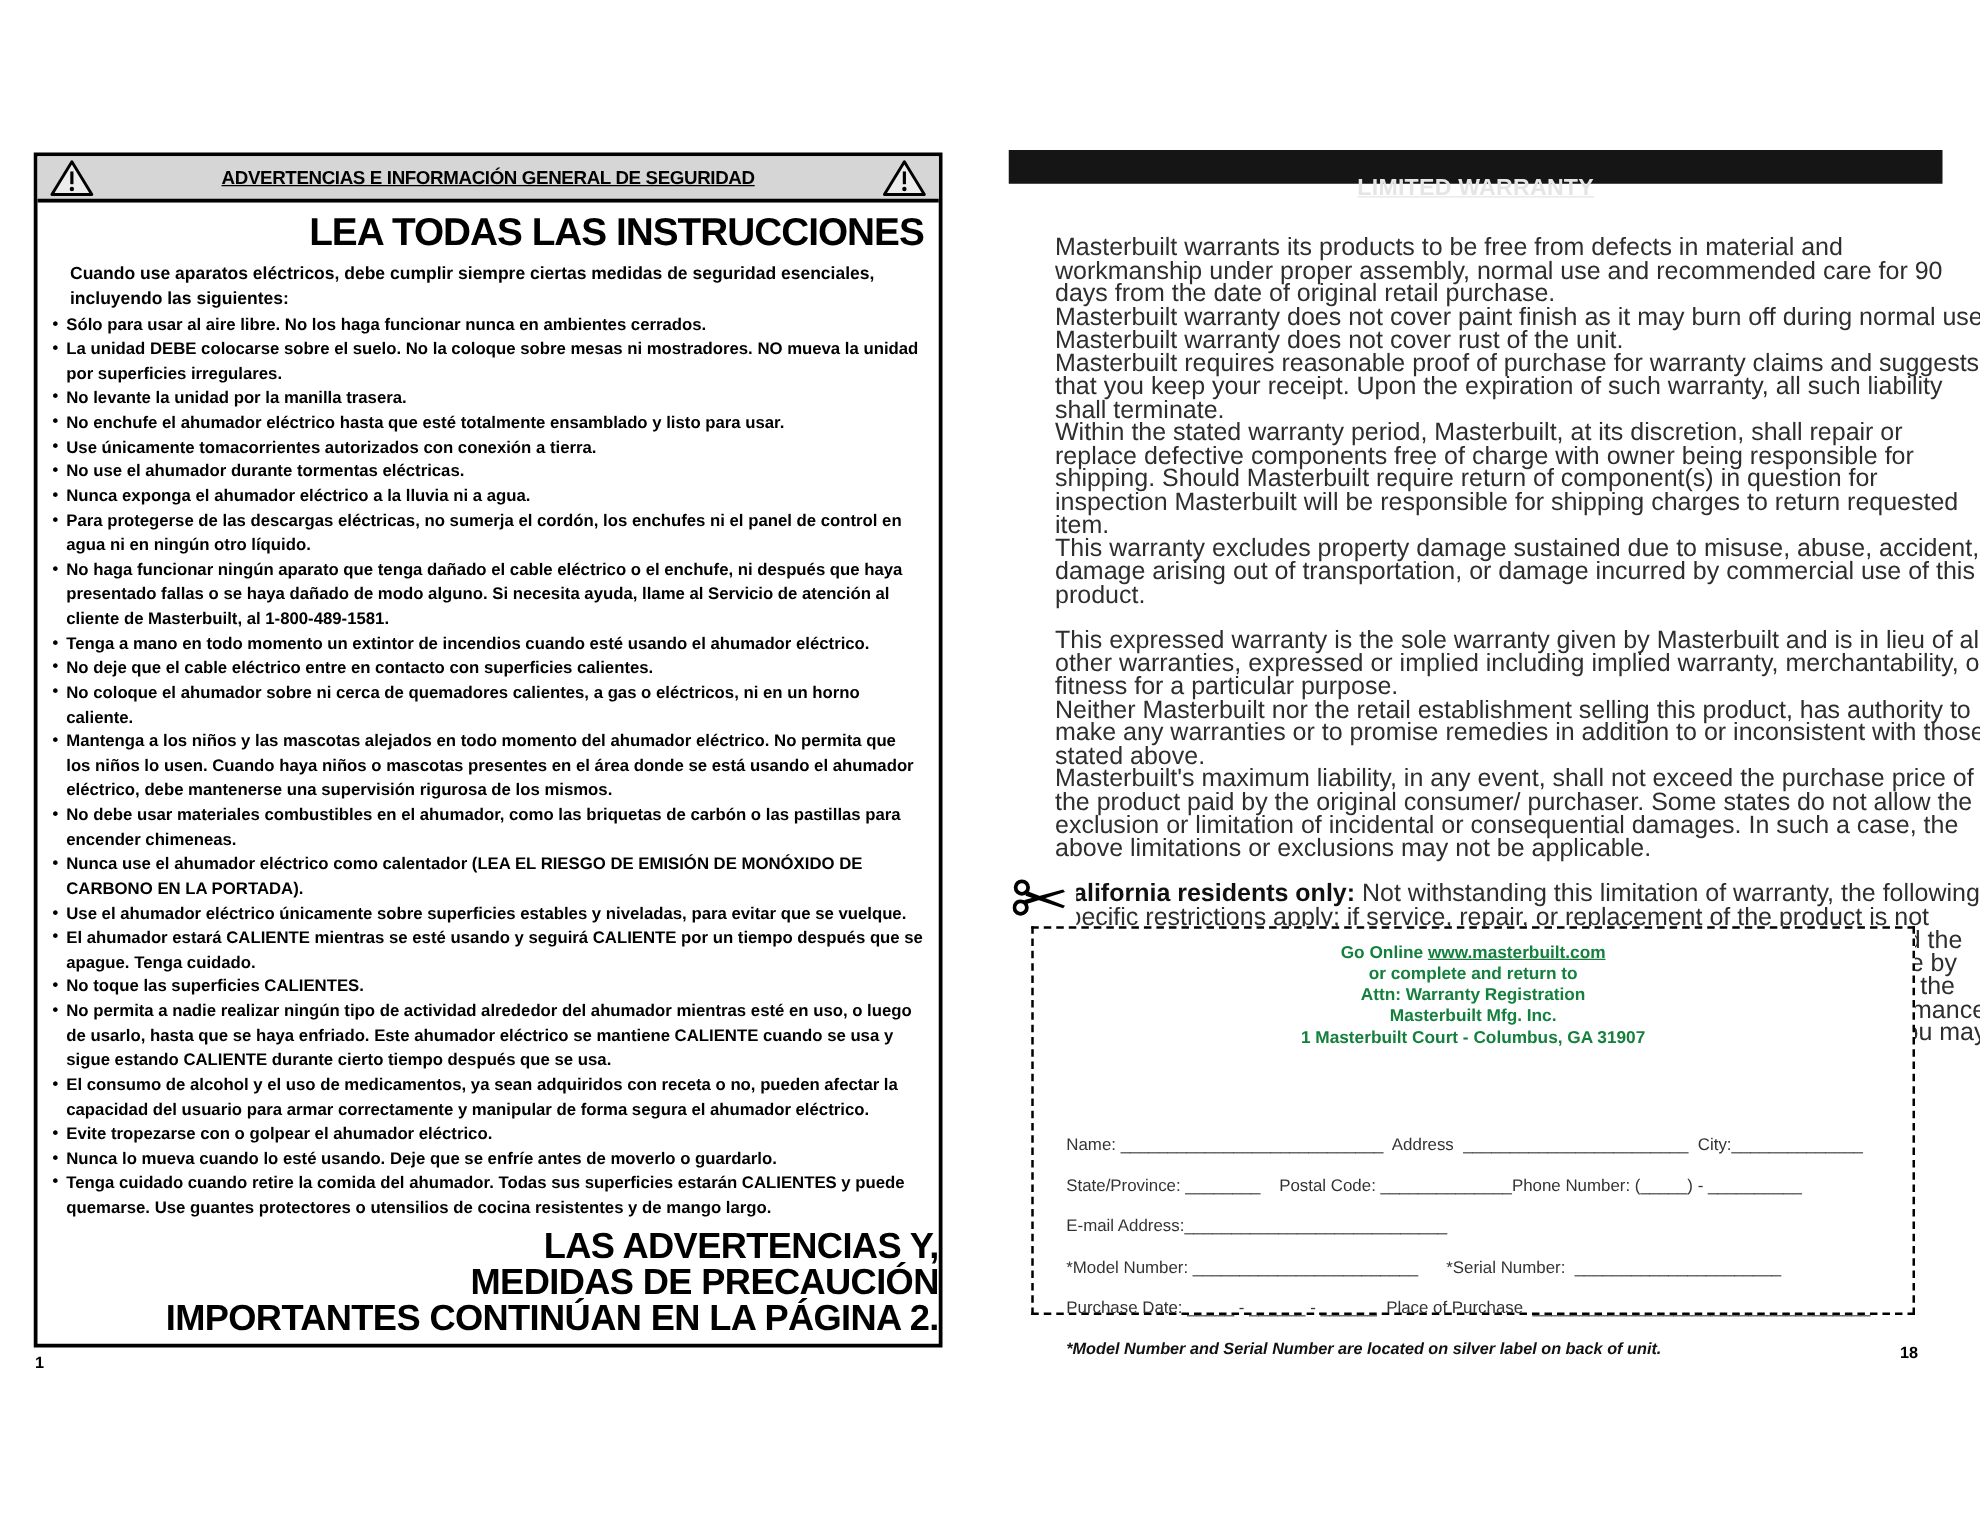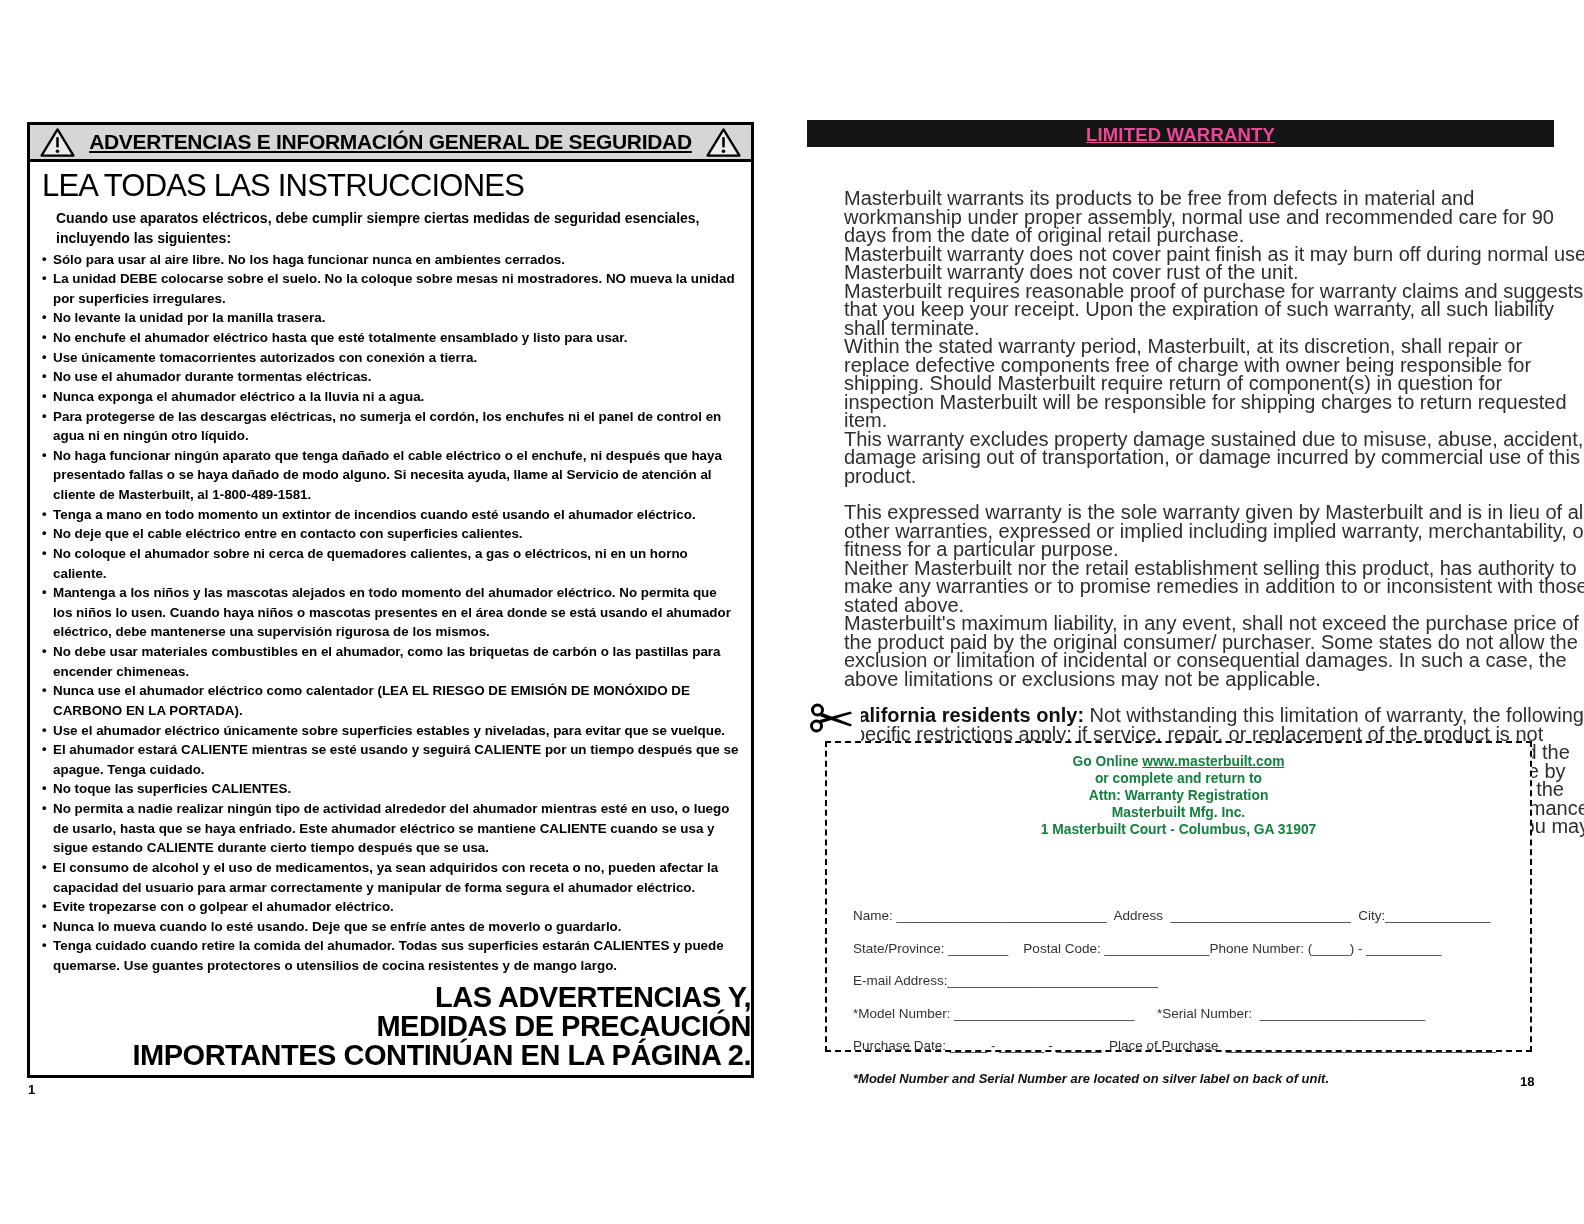--- a/index.html
+++ b/index.html
@@ -13,29 +13,29 @@
   .lp-box {
     position:absolute; left:27px; top:122px; width:727px; height:956px;
     border:3px solid #000; box-sizing:border-box; background:#fff;
   }
   .lp-header {
     display:flex; align-items:center; gap:10px; padding:0 9px;
     height:37px; background:#d6d6d6; border-bottom:3px solid #000;
     box-sizing:border-box;
   }
   .lp-header h1 {
-    flex:1; margin:0; text-align:center; font-size:21px; font-weight:bold;
+    flex:1; margin:0; text-align:center; font-size:15px; font-weight:bold;
     text-decoration:underline; letter-spacing:-0.3px; white-space:nowrap;
   }
   .warn-svg { display:block; }
   .lp-body {
     padding:3px 12px 105px 12px; height:100%; box-sizing:border-box; overflow:hidden;
   }
   .lp-title {
-    text-align:left; font-size:31px; font-weight:normal; margin:3px 0 4px;
+    text-align:right; font-size:31px; font-weight:bold; margin:3px 0 4px;
     letter-spacing:-0.8px;
   }
   .lp-intro {
     margin:0 0 1px 14px; width:668px; font-size:14px; font-weight:bold; line-height:1.45;
   }
   .lp-bullets { margin:0; padding:0; list-style:none; font-size:13.4px; font-weight:bold; line-height:1.465; }
   .lp-bullets li { position:relative; padding-left:11px; }
   .lp-bullets li .b-dot { position:absolute; left:0; top:-1px; font-size:13px; }
   .lp-footer {
     position:absolute; left:0; right:0; bottom:5px; text-align:right;
@@ -44,21 +44,21 @@
   .pageno { position:absolute; font-weight:bold; font-size:13px; color:#000; }
   .pageno-left { left:28px; top:1082px; }
   .pageno-right { left:1520px; top:1074px; }
 
   
   .rw-bar {
     position:absolute; left:807px; top:120px; width:747px; height:27px;
     background:#151515; text-align:center;
   }
   .rw-bar h1 {
-    margin:2px; color:#ec4899; font-size:18.5px; line-height:26px; font-weight:bold;
+    margin:17px; color:#e5e5e5; font-size:18.5px; line-height:26px; font-weight:bold;
     text-decoration:underline; letter-spacing:0.2px;text-align:center;
   }
   .rw-text {
     position:absolute; left:844px; top:153px; width:748px;
     font-size:20px; line-height:18.5px; color:#2e2e2e;margin-top:36px;
   }
   .para + .para { margin-top:18px; }
   .cal-lead { font-weight:bold; color:#111; }
 
   

